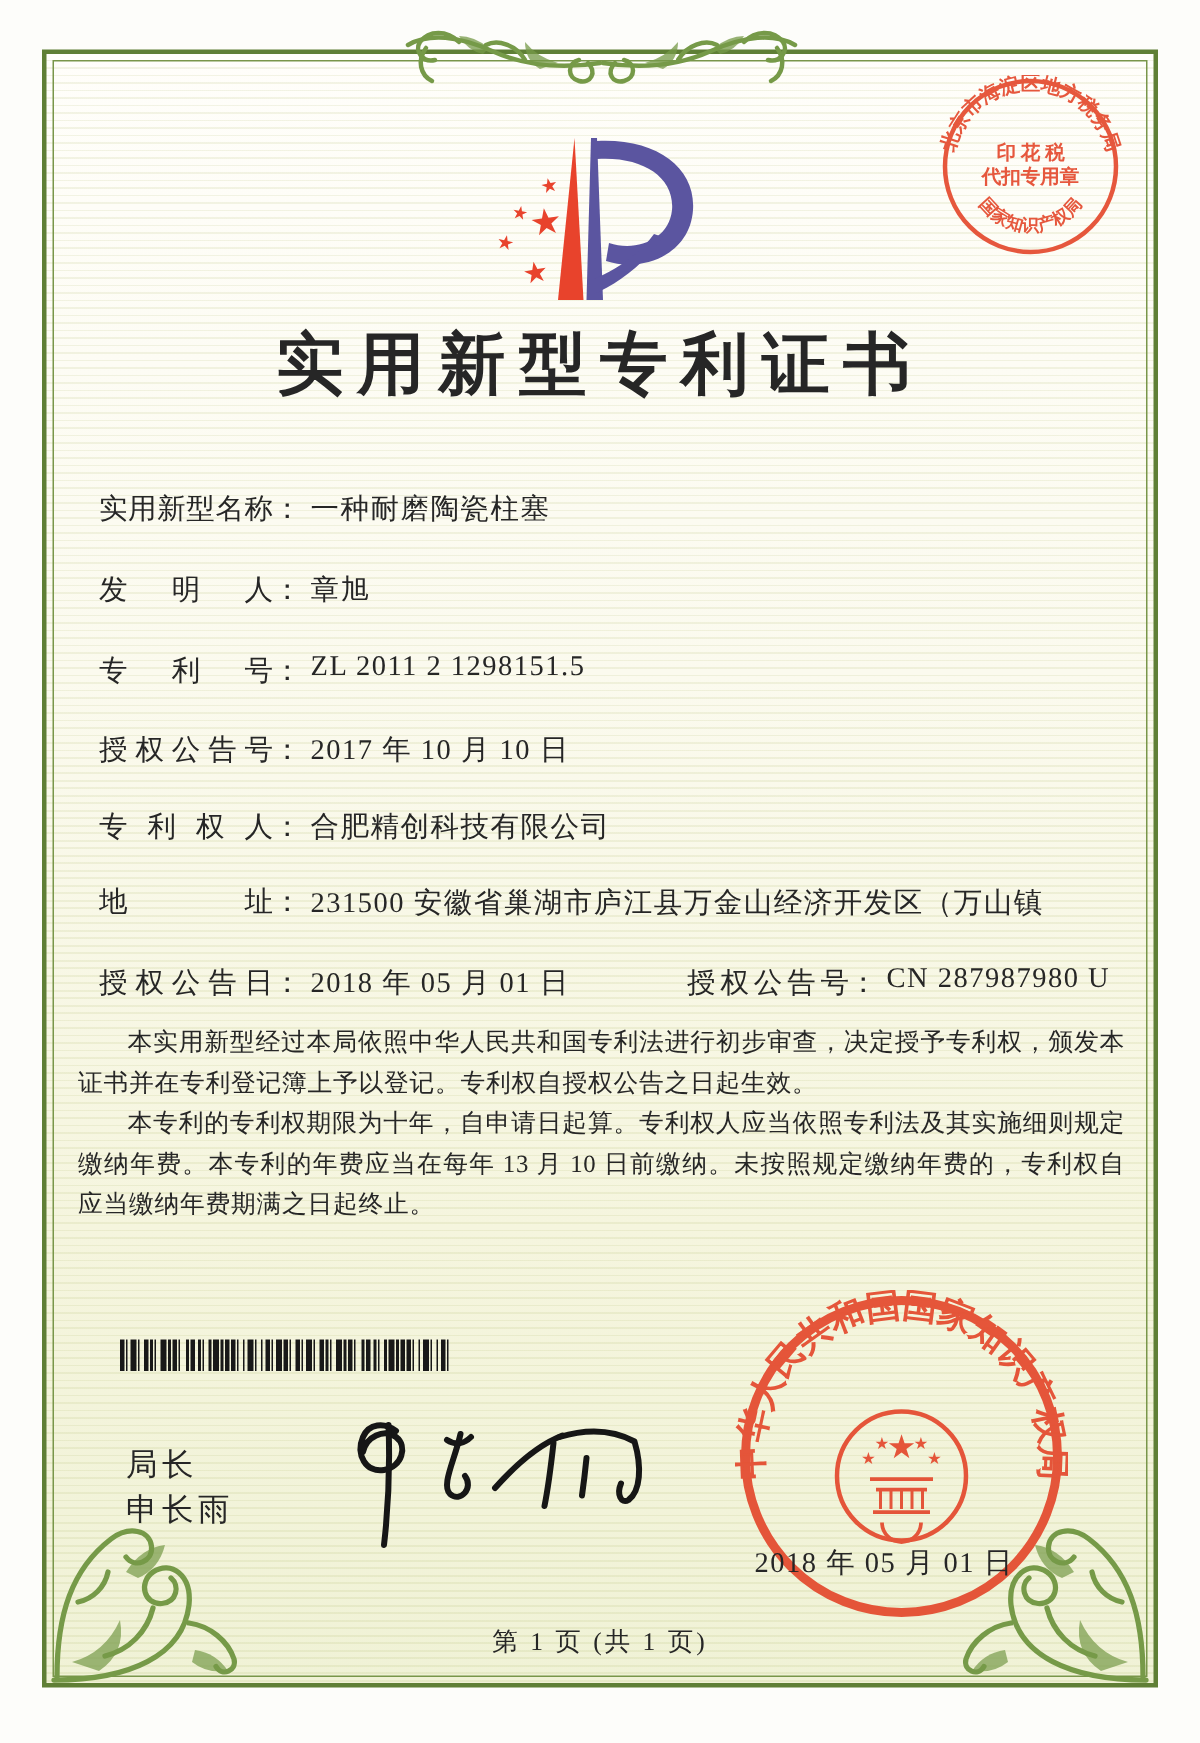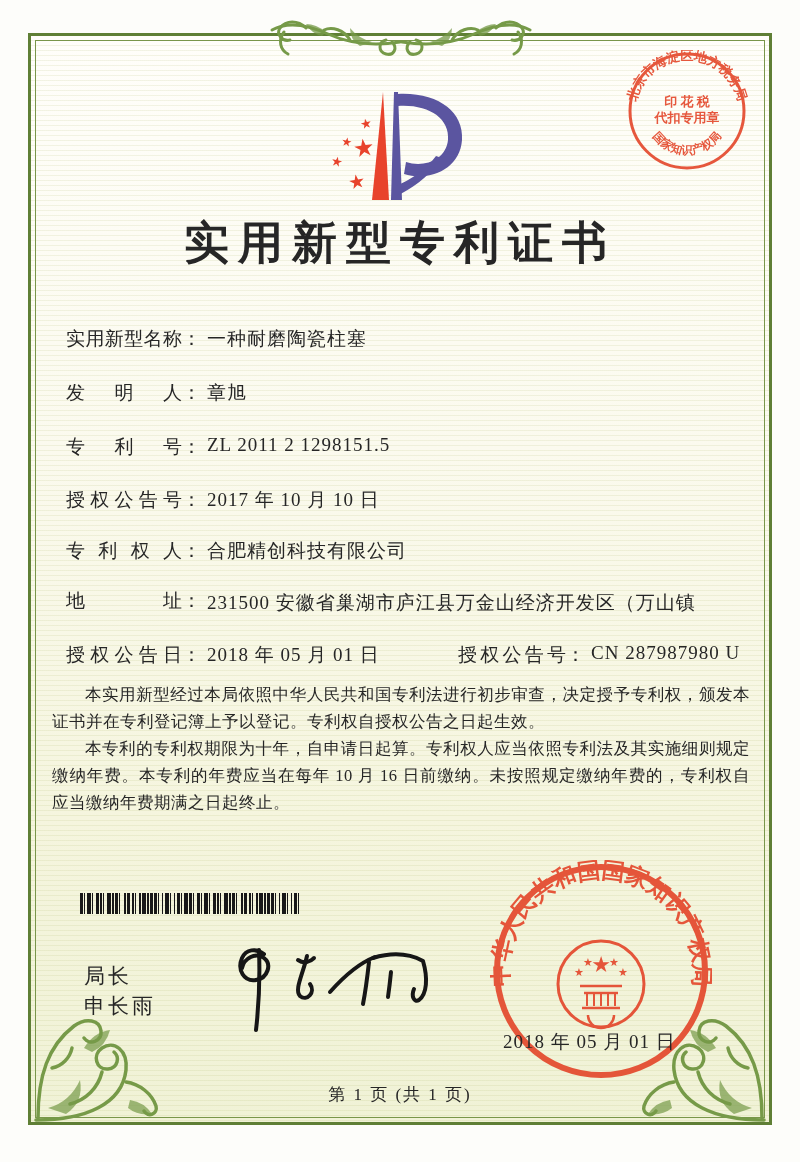--- a/index.html
+++ b/index.html
@@ -161,21 +161,21 @@
   <div class="abs field-row" style="top:588px">
     <span class="flabel">地址</span><span class="fcolon">：</span><span class="addr-block"><span style="display:block">231500 安徽省巢湖市庐江县万金山经济开发区（万山镇</span></span>
   </div>
   <div class="abs field-row" style="top:642px;width:700px">
     <span class="flabel">授权公告日</span><span class="fcolon">：</span><span class="fvalue">2018 年 05 月 01 日</span>
     <span class="grant-col2"><span class="flabel" style="width:108px">授权公告号</span><span class="fcolon">：</span><span class="fvalue">CN 287987980 U</span></span>
   </div>
 
   <div class="abs body-text">
     <p>本实用新型经过本局依照中华人民共和国专利法进行初步审查，决定授予专利权，颁发本证书并在专利登记簿上予以登记。专利权自授权公告之日起生效。</p>
-    <p>本专利的专利权期限为十年，自申请日起算。专利权人应当依照专利法及其实施细则规定缴纳年费。本专利的年费应当在每年 10 月 16 日前缴纳。未按照规定缴纳年费的，专利权自应当缴纳年费期满之日起终止。</p>
+    <p>本专利的专利权期限为十年，自申请日起算。专利权人应当依照专利法及其实施细则规定缴纳年费。本专利的年费应当在每年 13 月 10 日前缴纳。未按照规定缴纳年费的，专利权自应当缴纳年费期满之日起终止。</p>
   </div>
 
   <div class="abs barcode"><i style="width:2.7px;"></i><i style="width:1.35px;background:transparent;"></i><i style="width:1.35px;"></i><i style="width:1.35px;background:transparent;"></i><i style="width:4.050000000000001px;"></i><i style="width:1.35px;background:transparent;"></i><i style="width:1.35px;"></i><i style="width:2.7px;background:transparent;"></i><i style="width:2.7px;"></i><i style="width:1.35px;background:transparent;"></i><i style="width:1.35px;"></i><i style="width:1.35px;background:transparent;"></i><i style="width:1.35px;"></i><i style="width:2.7px;background:transparent;"></i><i style="width:4.050000000000001px;"></i><i style="width:1.35px;background:transparent;"></i><i style="width:1.35px;"></i><i style="width:1.35px;background:transparent;"></i><i style="width:2.7px;"></i><i style="width:1.35px;background:transparent;"></i><i style="width:1.35px;"></i><i style="width:4.050000000000001px;background:transparent;"></i><i style="width:1.35px;"></i><i style="width:1.35px;background:transparent;"></i><i style="width:2.7px;"></i><i style="width:2.7px;background:transparent;"></i><i style="width:1.35px;"></i><i style="width:1.35px;background:transparent;"></i><i style="width:1.35px;"></i><i style="width:2.7px;background:transparent;"></i><i style="width:1.35px;"></i><i style="width:1.35px;background:transparent;"></i><i style="width:4.050000000000001px;"></i><i style="width:1.35px;background:transparent;"></i><i style="width:1.35px;"></i><i style="width:1.35px;background:transparent;"></i><i style="width:2.7px;"></i><i style="width:1.35px;background:transparent;"></i><i style="width:2.7px;"></i><i style="width:1.35px;background:transparent;"></i><i style="width:1.35px;"></i><i style="width:2.7px;background:transparent;"></i><i style="width:1.35px;"></i><i style="width:1.35px;background:transparent;"></i><i style="width:4.050000000000001px;"></i><i style="width:1.35px;background:transparent;"></i><i style="width:1.35px;"></i><i style="width:2.7px;background:transparent;"></i><i style="width:1.35px;"></i><i style="width:1.35px;background:transparent;"></i><i style="width:2.7px;"></i><i style="width:1.35px;background:transparent;"></i><i style="width:1.35px;"></i><i style="width:1.35px;background:transparent;"></i><i style="width:4.050000000000001px;"></i><i style="width:1.35px;background:transparent;"></i><i style="width:2.7px;"></i><i style="width:1.35px;background:transparent;"></i><i style="width:1.35px;"></i><i style="width:2.7px;background:transparent;"></i><i style="width:2.7px;"></i><i style="width:1.35px;background:transparent;"></i><i style="width:1.35px;"></i><i style="width:1.35px;background:transparent;"></i><i style="width:4.050000000000001px;"></i><i style="width:1.35px;background:transparent;"></i><i style="width:1.35px;"></i><i style="width:2.7px;background:transparent;"></i><i style="width:2.7px;"></i><i style="width:1.35px;background:transparent;"></i><i style="width:1.35px;"></i><i style="width:1.35px;background:transparent;"></i><i style="width:1.35px;"></i><i style="width:2.7px;background:transparent;"></i><i style="width:4.050000000000001px;"></i><i style="width:1.35px;background:transparent;"></i><i style="width:1.35px;"></i><i style="width:1.35px;background:transparent;"></i><i style="width:2.7px;"></i><i style="width:1.35px;background:transparent;"></i><i style="width:1.35px;"></i><i style="width:4.050000000000001px;background:transparent;"></i><i style="width:1.35px;"></i><i style="width:1.35px;background:transparent;"></i><i style="width:2.7px;"></i><i style="width:2.7px;background:transparent;"></i><i style="width:1.35px;"></i><i style="width:1.35px;background:transparent;"></i><i style="width:1.35px;"></i><i style="width:2.7px;background:transparent;"></i><i style="width:1.35px;"></i><i style="width:1.35px;background:transparent;"></i><i style="width:4.050000000000001px;"></i><i style="width:1.35px;background:transparent;"></i><i style="width:1.35px;"></i><i style="width:1.35px;background:transparent;"></i><i style="width:2.7px;"></i><i style="width:1.35px;background:transparent;"></i><i style="width:2.7px;"></i><i style="width:1.35px;background:transparent;"></i><i style="width:1.35px;"></i><i style="width:2.7px;background:transparent;"></i><i style="width:1.35px;"></i><i style="width:1.35px;background:transparent;"></i><i style="width:4.050000000000001px;"></i><i style="width:1.35px;background:transparent;"></i><i style="width:1.35px;"></i><i style="width:2.7px;background:transparent;"></i><i style="width:1.35px;"></i><i style="width:1.35px;background:transparent;"></i><i style="width:2.7px;"></i><i style="width:1.35px;background:transparent;"></i><i style="width:1.35px;"></i></div>
 
   <div class="abs officer" style="top:962px">局长</div>
   <div class="abs officer" style="top:992px">申长雨</div>
 
   <svg class="abs signature" viewBox="0 0 262 122">
     <g fill="none" stroke="#161616" stroke-width="4" stroke-linecap="round" stroke-linejoin="round">
       <path d="M82 36 C 74 30 64 31 60 40 C 55 52 62 64 74 62 C 86 60 90 46 82 40 C 74 34 62 40 60 50"></path>

